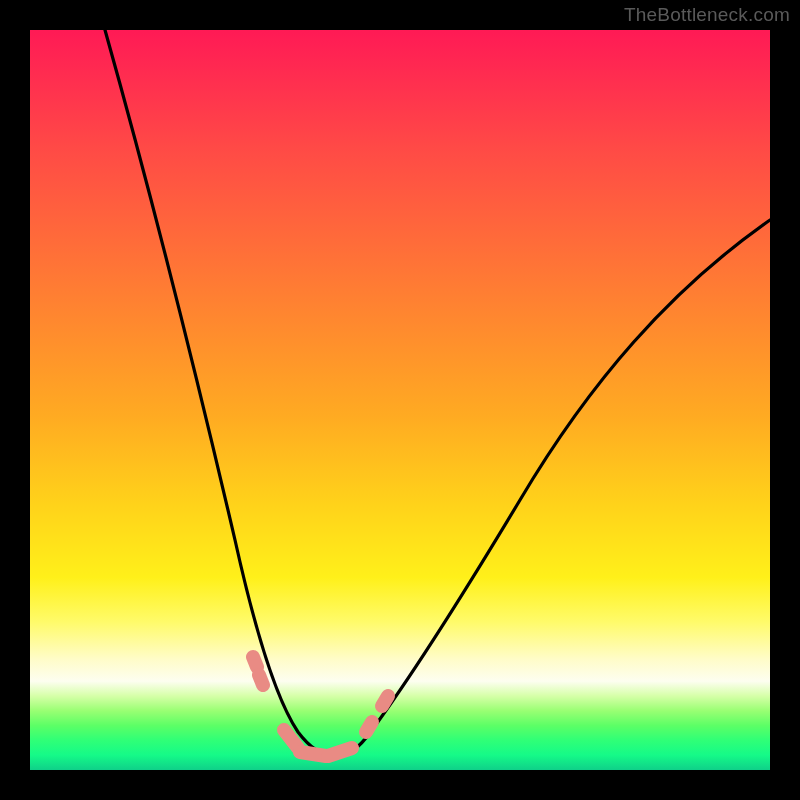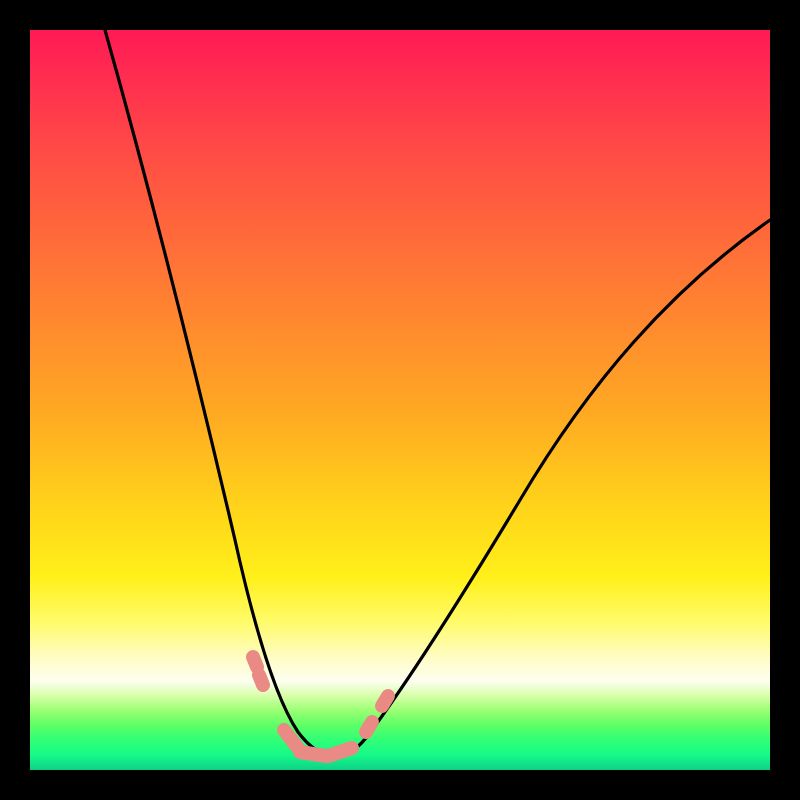--- a/index.html
+++ b/index.html
@@ -63,20 +63,21 @@
     width: 740px;
     height: 740px;
     overflow: visible;
   }
 </style>
 </head>
 <body>
 
 <div class="frame">
 
+  <div class="watermark">TheBottleneck.com</div>
 
   <div class="plot">
 
     <svg class="curve" viewBox="0 0 740 740">
 
       <path d="M 75 0
                C 120 160, 170 360, 205 510
                C 225 600, 245 668, 268 702
                C 280 718, 293 726, 305 726
                C 317 726, 328 720, 342 700

